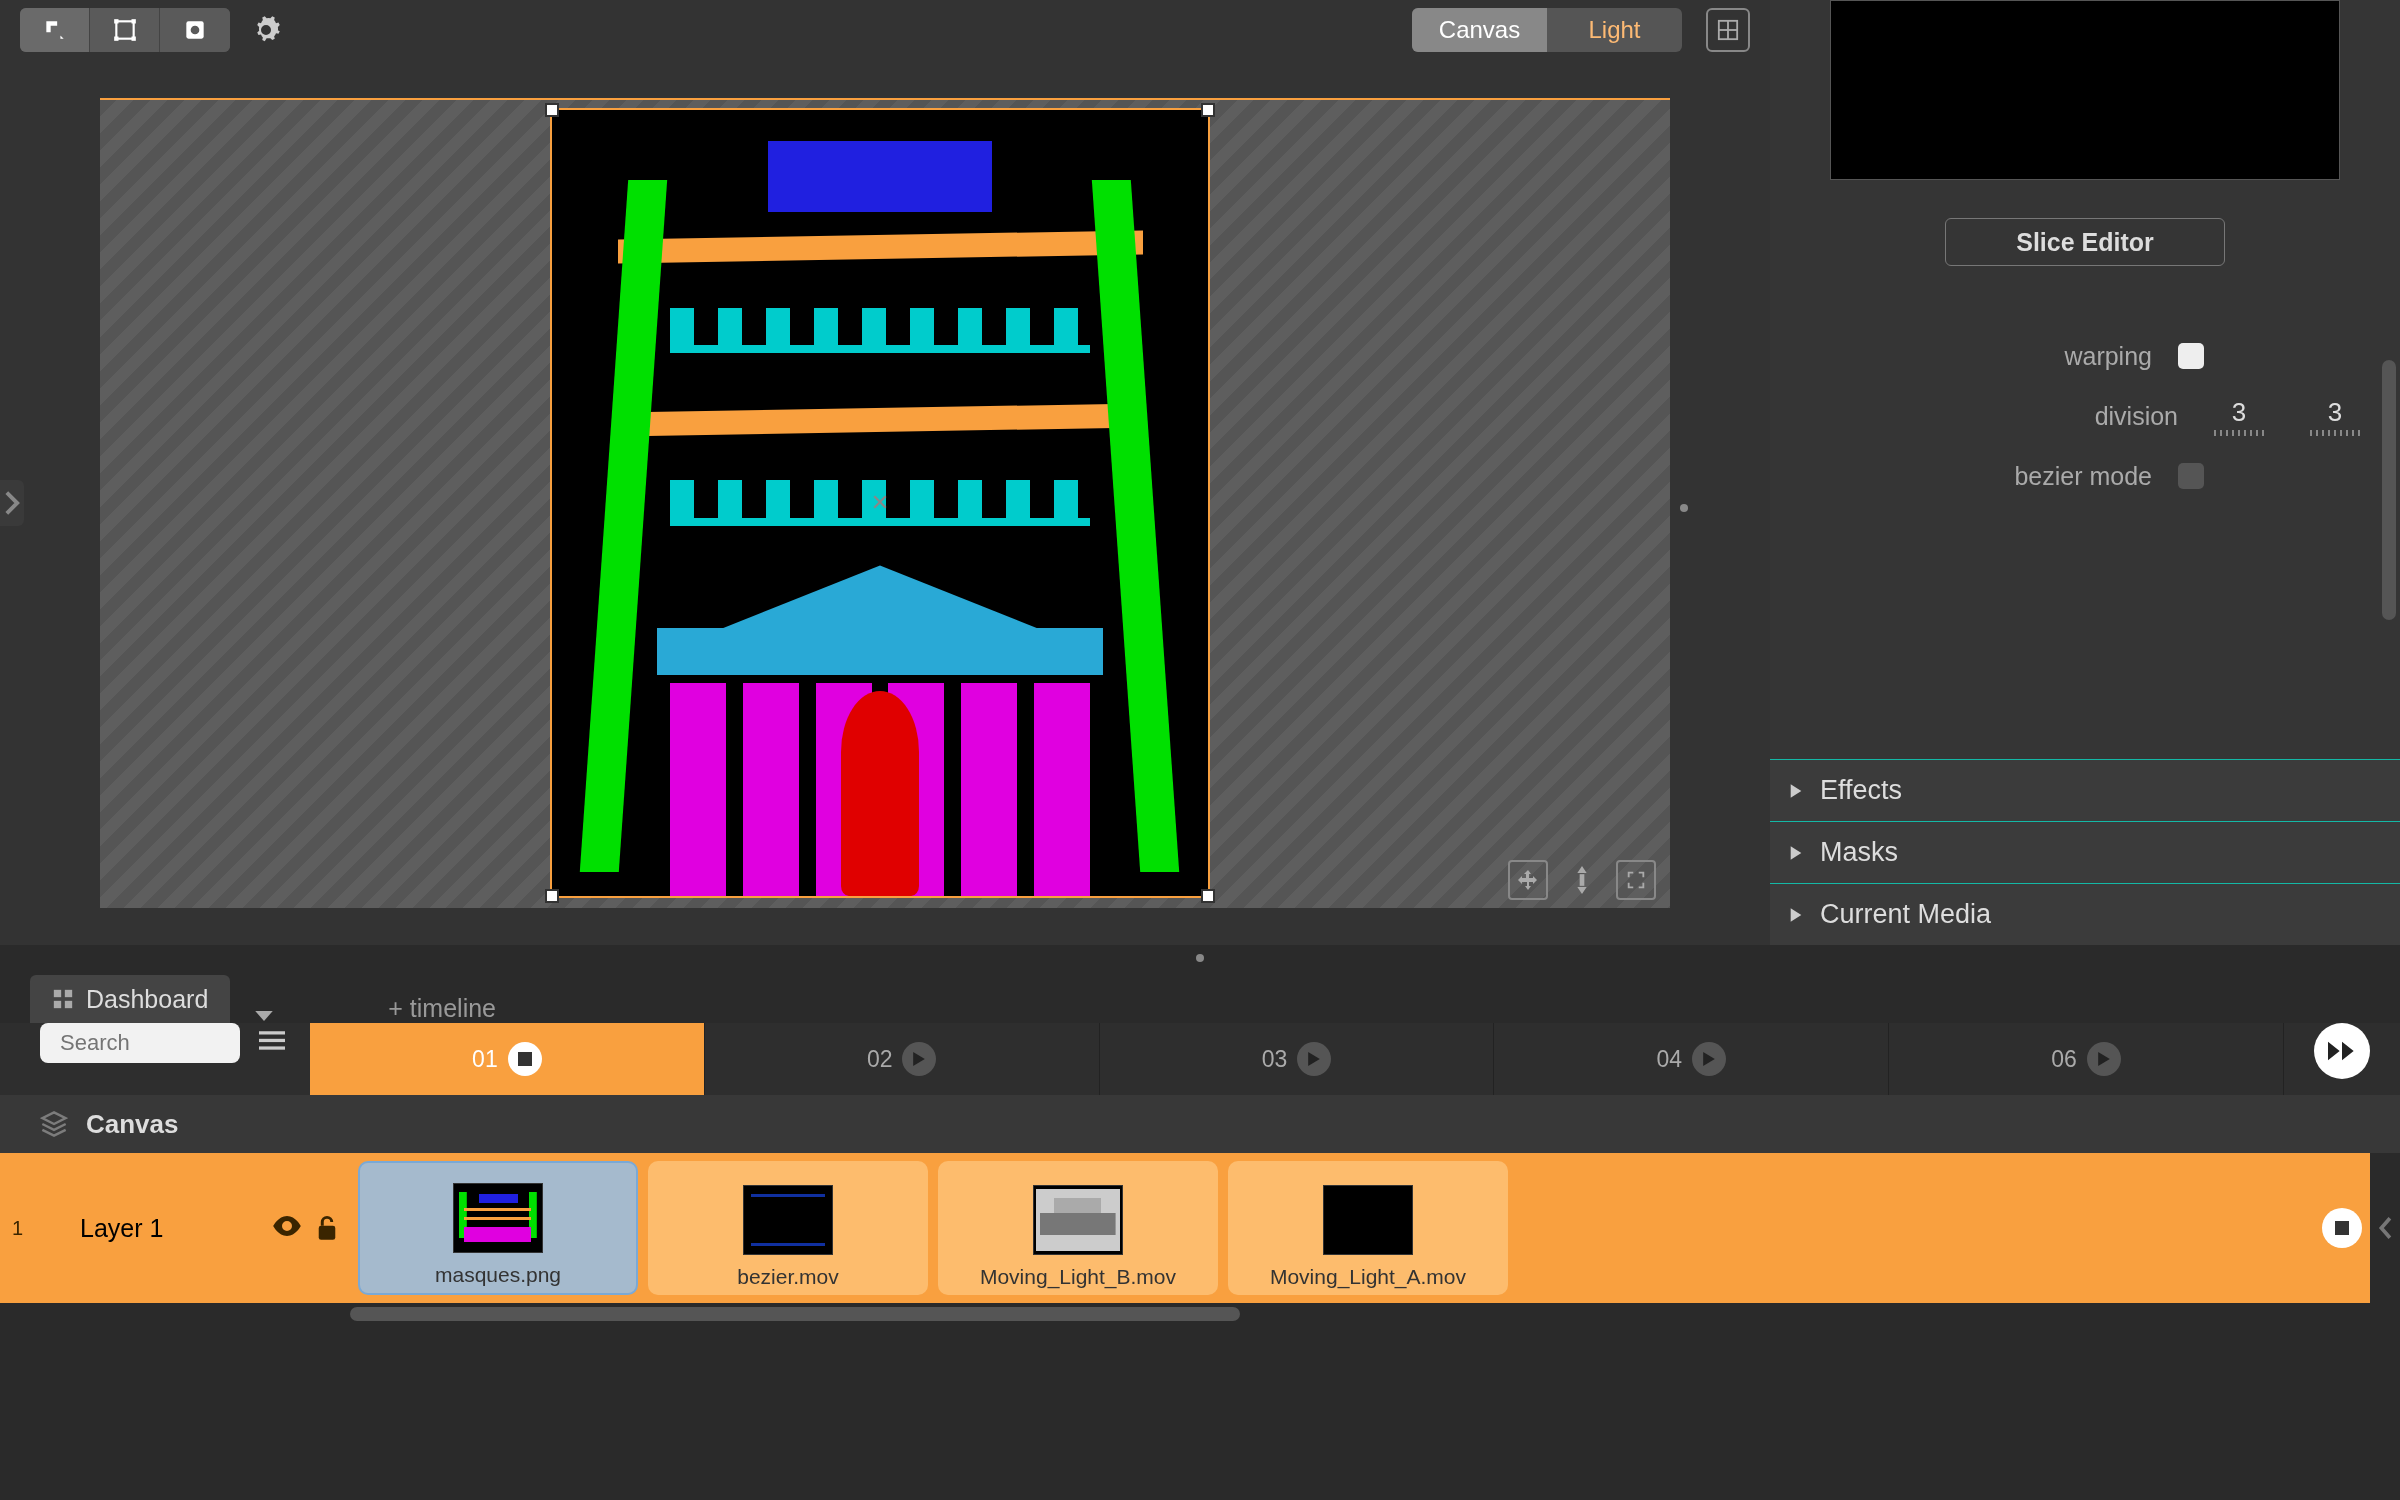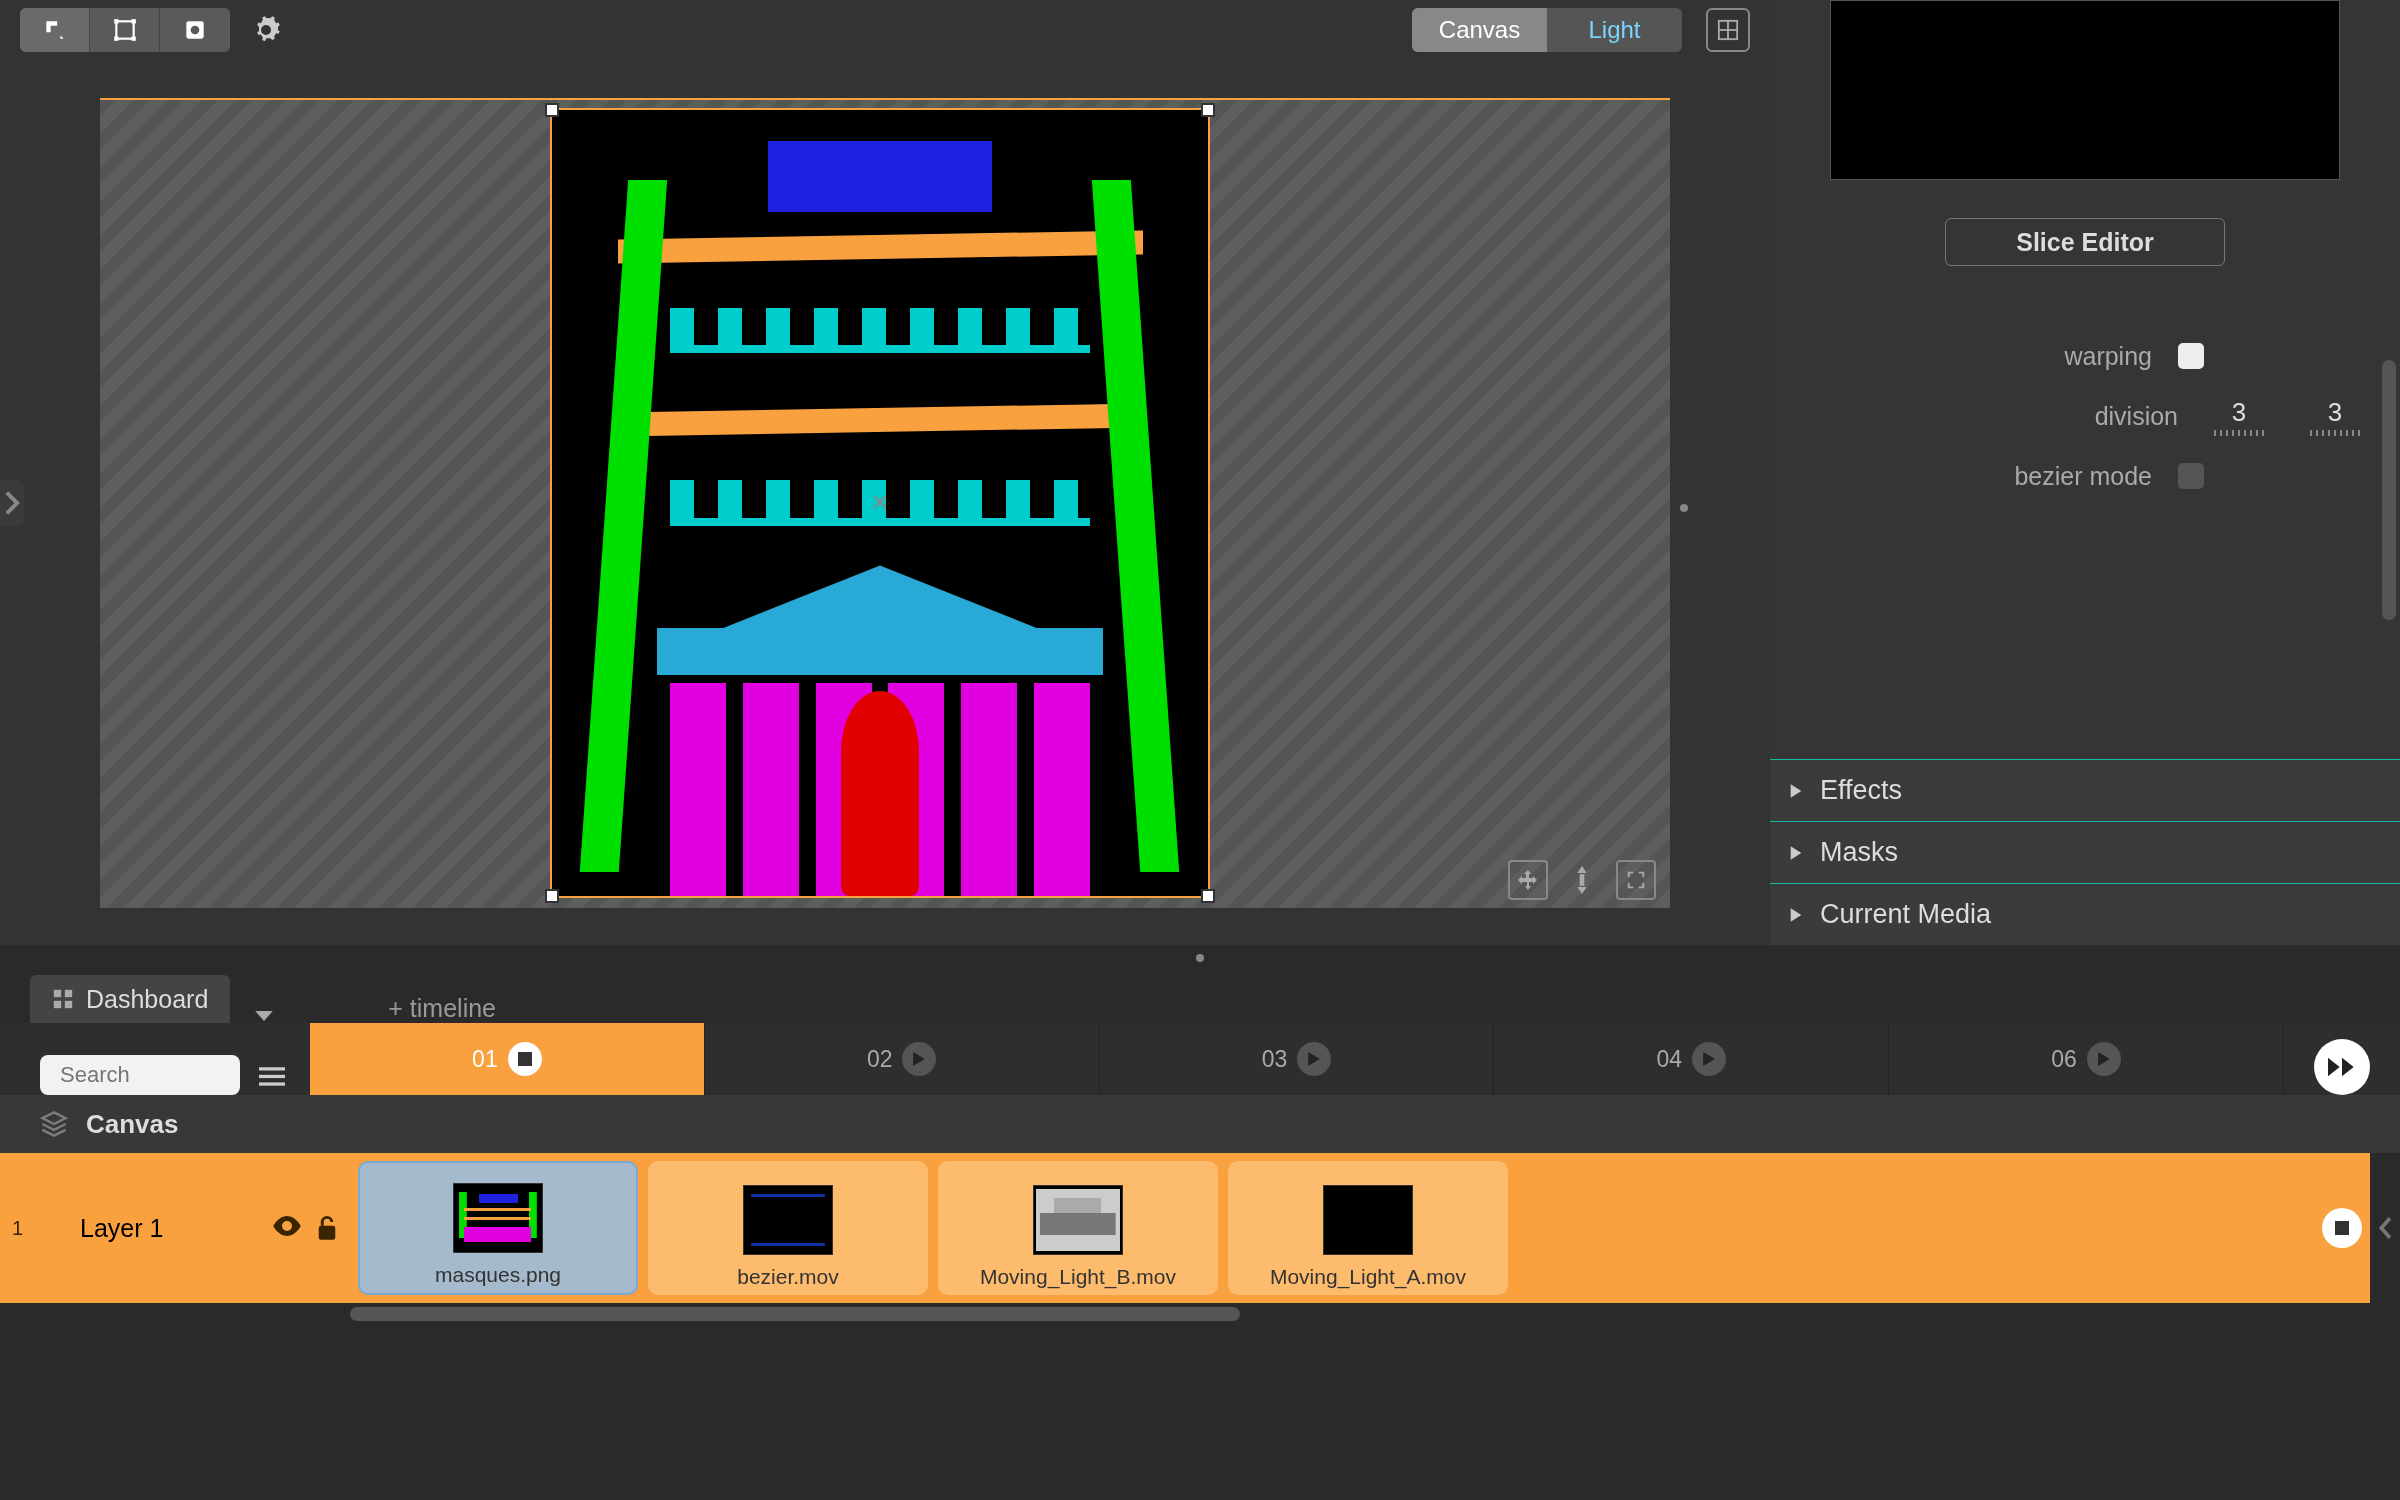--- a/index.html
+++ b/index.html
@@ -12,21 +12,21 @@
 
 
 .toolbar { height: 60px; display: flex; align-items: center; padding: 0 20px; gap: 14px; }
 .tool-btn-group { display: flex; background: #555; border-radius: 6px; overflow: hidden; }
 .tool-btn { width: 70px; height: 44px; background: #5a5a5a; display: flex; align-items: center; justify-content: center; cursor: pointer; border-right: 1px solid #444; }
 .tool-btn:last-child { border-right: none; }
 .tool-btn.active { background: #6a6a6a; }
 .gear-btn { width: 44px; height: 44px; display: flex; align-items: center; justify-content: center; cursor: pointer; }
 .spacer { flex: 1; }
 .segmented { display: flex; background: #555; border-radius: 6px; overflow: hidden; }
-.segment { width: 135px; height: 44px; display: flex; align-items: center; justify-content: center; font-size: 24px; cursor: pointer; color: #7dd3fc; }
+.segment { width: 135px; height: 44px; display: flex; align-items: center; justify-content: center; font-size: 24px; cursor: pointer; color: #fdba74; }
 .segment.active { background: #888; color: #fff; }
 .grid-btn { width: 44px; height: 44px; border: 2px solid #888; border-radius: 6px; display: flex; align-items: center; justify-content: center; cursor: pointer; margin-left: 10px; }
 
 
 .viewport-wrap { flex: 1; display: flex; align-items: center; justify-content: center; position: relative; }
 .viewport { width: 1570px; height: 810px; background: #5a5a5a; background-image: repeating-linear-gradient(135deg, #555 0 12px, #5e5e5e 12px 24px); position: relative; display: flex; align-items: center; justify-content: center; border-top: 2px solid #f9a03f; }
 .expander-left { position: absolute; left: 0; top: 50%; transform: translateY(-50%); background: #3a3a3a; padding: 10px 4px; border-radius: 0 6px 6px 0; cursor: pointer; }
 .expander-left svg { display:block; }
 .selection { position: absolute; border: 2px solid #f9a03f; width: 660px; height: 790px; left: 450px; top: 8px; }
 .handle { width: 14px; height: 14px; background: #fff; border: 2px solid #333; position: absolute; }
@@ -72,21 +72,21 @@
 
 
 .tabs-row { height: 52px; display: flex; align-items: flex-end; padding: 0 30px; gap: 16px; }
 .tab { background: #444; height: 48px; padding: 0 22px; display: flex; align-items: center; gap: 12px; font-size: 25px; border-radius: 6px 6px 0 0; cursor:pointer; }
 .tab .tab-icon { width:22px; height:22px; }
 .tab-caret { width:36px; display:flex; align-items:center; justify-content:center; cursor:pointer; }
 .add-tl { color:#999; font-size:25px; margin-left: 90px; cursor:pointer; }
 
 
 .timeline { flex: 1; background: #2a2a2a; display: flex; flex-direction: column; }
-.tl-header { height: 72px; display: flex; align-items: flex-end; background: #2e2e2e; }
+.tl-header { height: 72px; display: flex; align-items: flex-start; background: #2e2e2e; }
 .search-box { margin-left: 40px; width: 200px; height: 40px; background: #f2f2f2; border-radius: 8px; display: flex; align-items: center; padding: 0 12px; gap: 8px; }
 .search-box input { border:none; background:transparent; outline:none; font-size:22px; flex:1; color:#555; }
 .menu-btn { width:36px; height:36px; margin-left:14px; cursor:pointer; display:flex; align-items:center; justify-content:center; }
 .col-cells { display: flex; flex: 1; margin-left: 20px; height:100%; }
 .col-cell { flex: 1; display: flex; align-items: center; justify-content: center; gap: 10px; font-size: 23px; color:#aaa; position:relative; border-right: 1px solid #222; }
 .col-cell.active { background: #f9a03f; color:#fff; }
 .play-ico { width: 34px; height: 34px; border-radius: 50%; background:#555; display:flex; align-items:center; justify-content:center; }
 .col-cell.active .play-ico { background:#fff; }
 .fast-fwd { width: 56px; height: 56px; border-radius: 50%; background:#fff; display:flex; align-items:center; justify-content:center; margin: 0 30px; cursor:pointer; }
 

